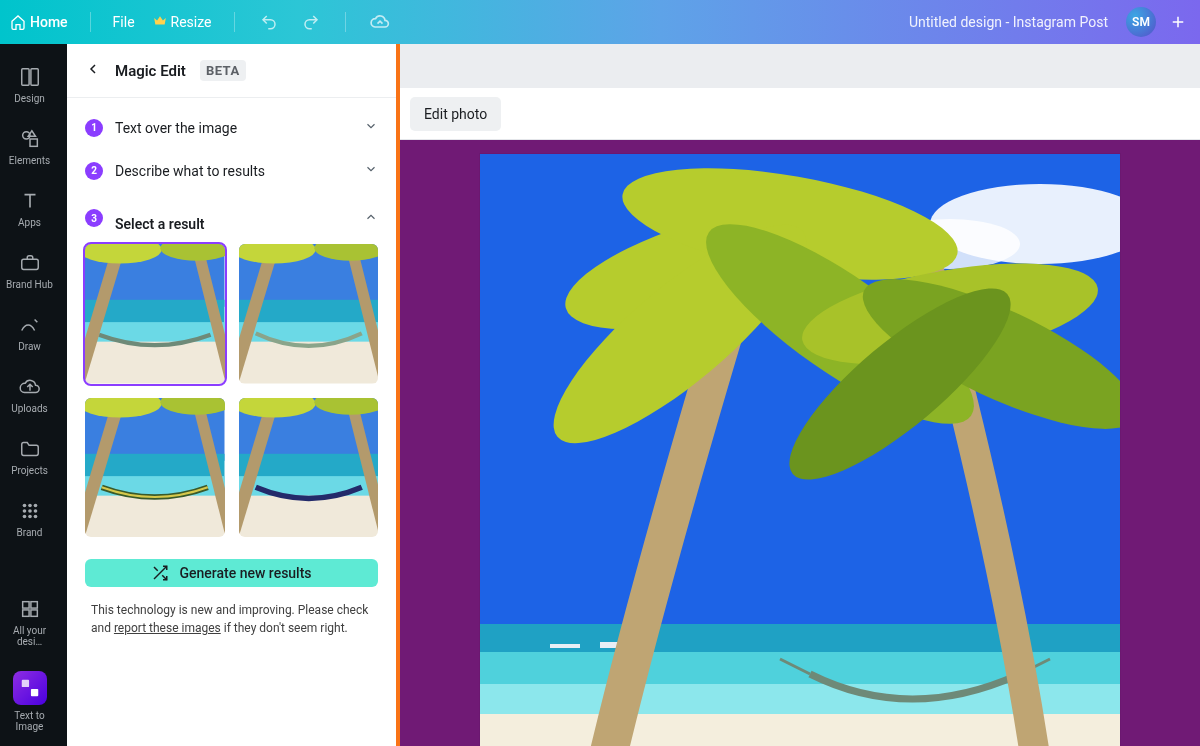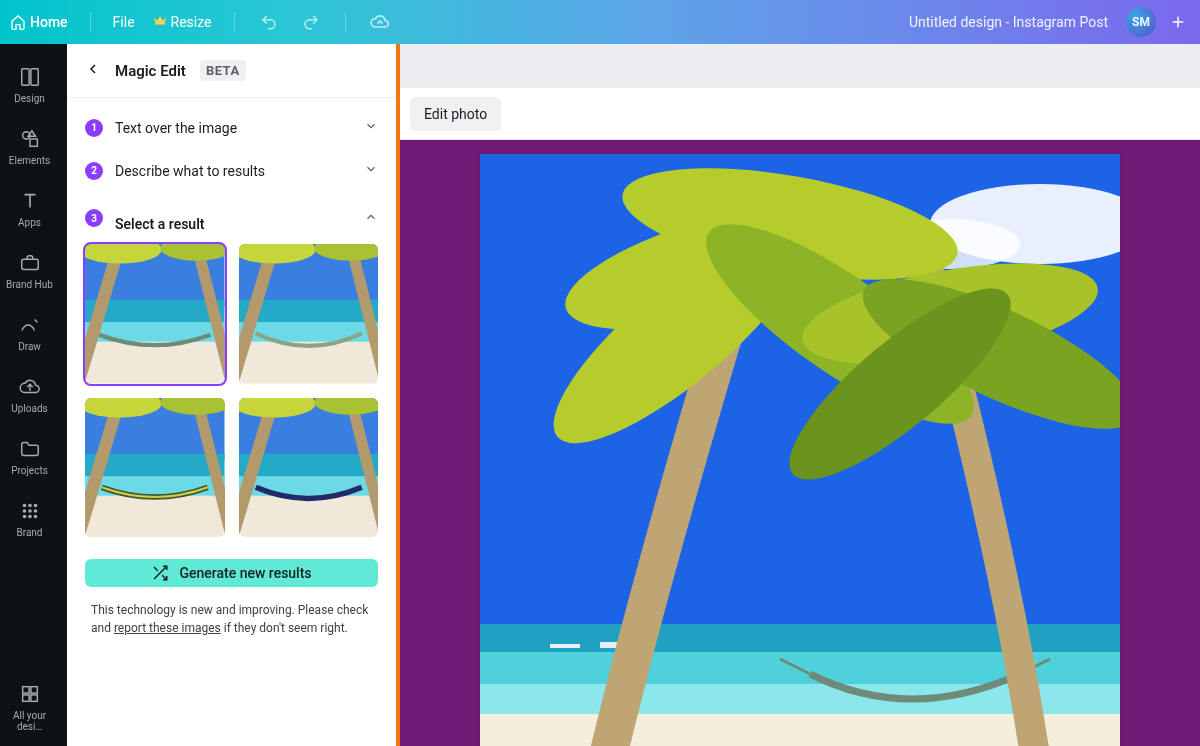--- a/index.html
+++ b/index.html
@@ -178,20 +178,29 @@
       <span>Brand</span>
     </div>
     <div class="rail-item" style="margin-top:auto">
       <svg viewBox="0 0 24 24" fill="none" stroke="currentColor" stroke-width="1.6">
           <rect x="4" y="4" width="7" height="7"></rect>
           <rect x="13" y="4" width="7" height="7"></rect>
           <rect x="4" y="13" width="7" height="7"></rect>
           <rect x="13" y="13" width="7" height="7"></rect>
         </svg>
       <span>All your desi…</span>
+    </div>
+    <div class="rail-item">
+      <div class="tti">
+          <svg width="18" height="18" viewBox="0 0 24 24" fill="#fff">
+            <rect x="3" y="3" width="8" height="8" rx="1" opacity=".8"></rect>
+            <rect x="13" y="13" width="8" height="8" rx="1"></rect>
+          </svg>
+        </div>
+      <span>Text to Image</span>
     </div>
   </div>
 
   <div class="panel">
     <div class="panel-header">
       <div class="backbtn">
         <svg width="16" height="16" viewBox="0 0 24 24" fill="none" stroke="#1a1d21" stroke-width="2.2">
             <path d="M15 18l-6-6 6-6"></path>
           </svg>
       </div>

